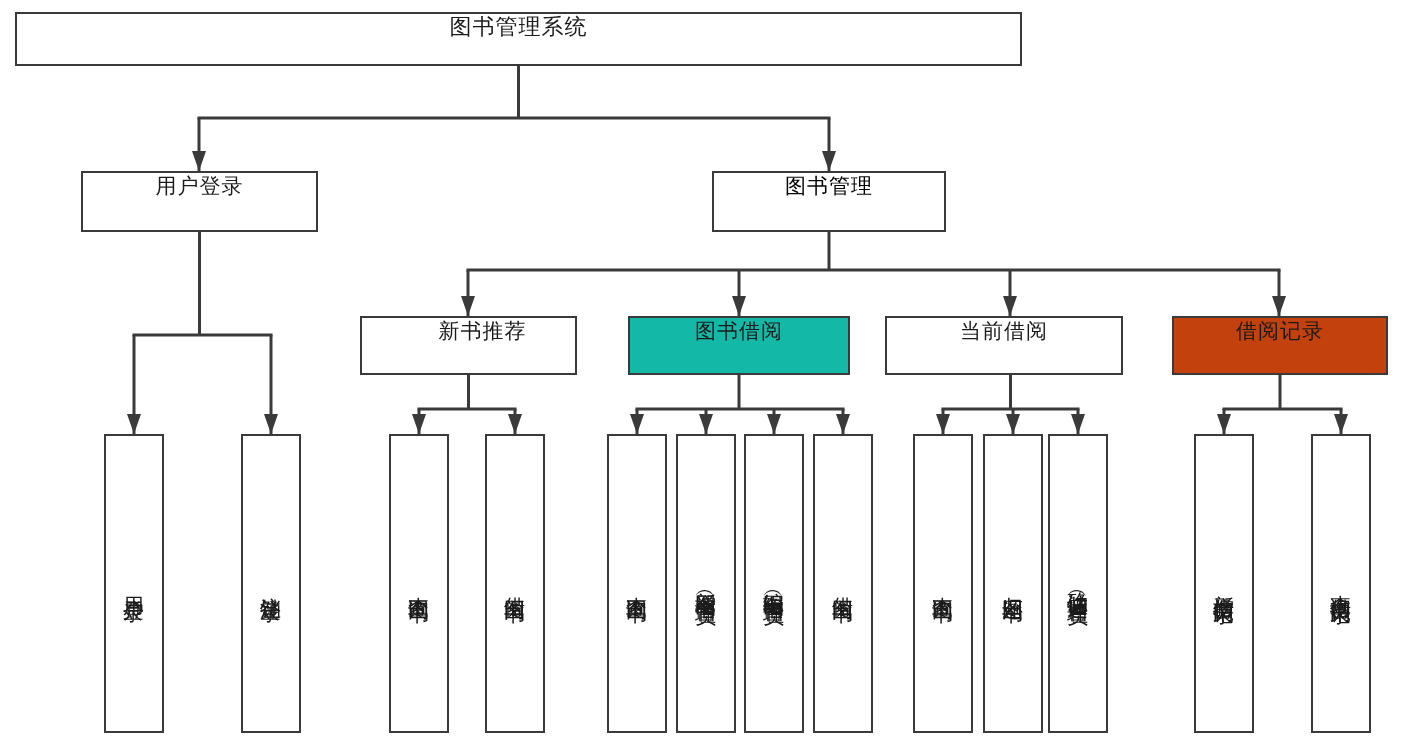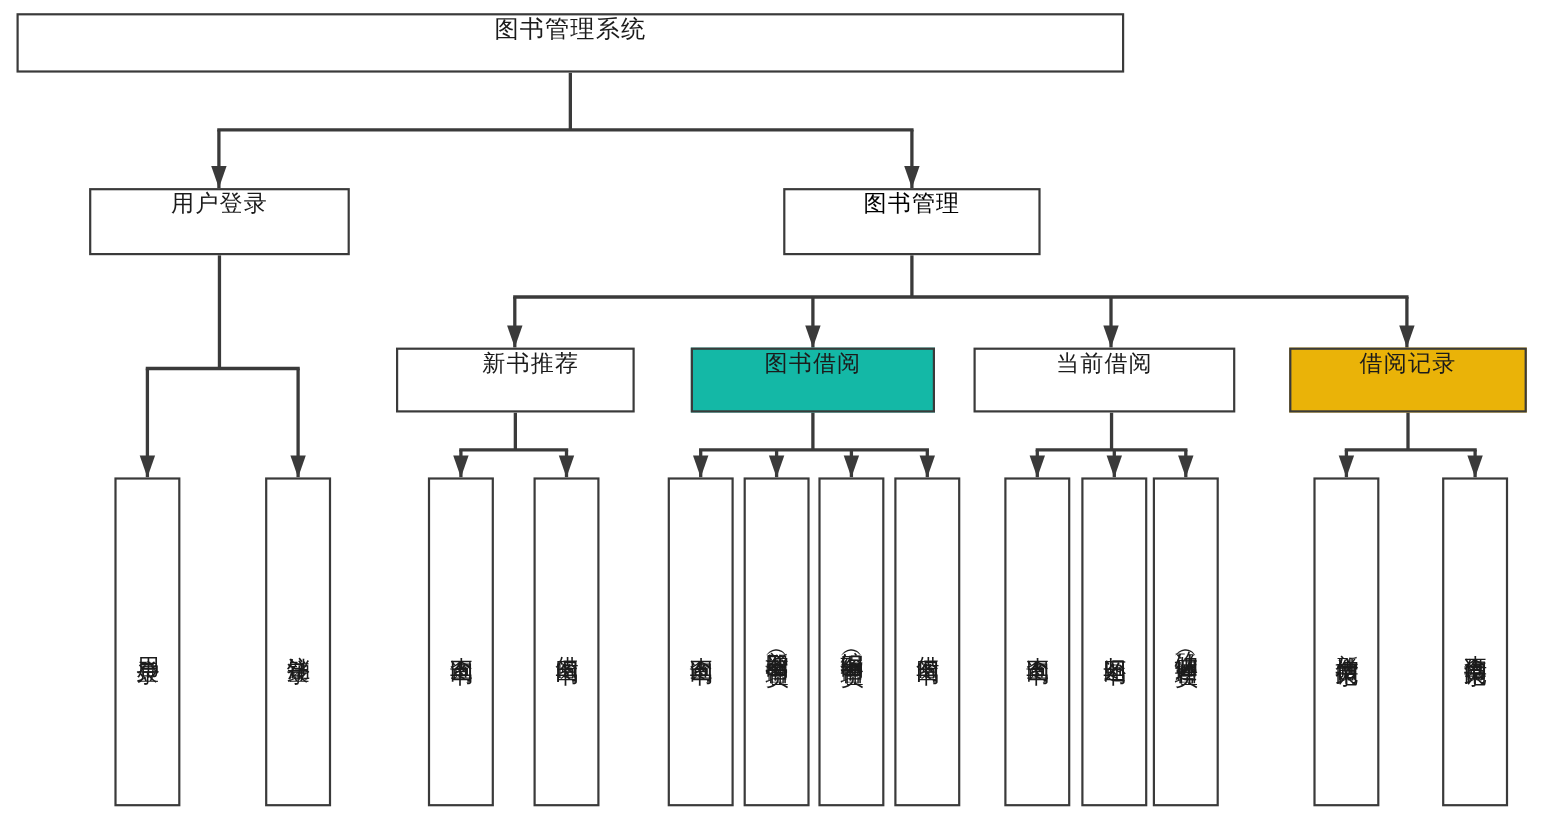--- a/index.html
+++ b/index.html
@@ -131,21 +131,21 @@
       </div>
       <div class="node horizontal" style="left: 360px; top: 316px; width: 217px; height: 59px; border-color: rgb(58, 58, 58); background: rgb(255, 255, 255); color: rgb(27, 27, 27); padding-left: 28px;">
         <span>新书推荐</span>
       </div>
       <div class="node horizontal" style="left: 628px; top: 316px; width: 222px; height: 59px; border-color: rgb(58, 58, 58); background: #14b8a6; color: rgb(27, 27, 27);">
         <span>图书借阅</span>
       </div>
       <div class="node horizontal" style="left: 885px; top: 316px; width: 238px; height: 59px; border-color: rgb(58, 58, 58); background: rgb(255, 255, 255); color: rgb(27, 27, 27);">
         <span>当前借阅</span>
       </div>
-      <div class="node horizontal" style="left: 1172px; top: 316px; width: 216px; height: 59px; border-color: rgb(58, 58, 58); background: #eab308; color: rgb(27, 27, 27);">
+      <div class="node horizontal" style="left: 1172px; top: 316px; width: 216px; height: 59px; border-color: rgb(58, 58, 58); background: #c2410c; color: rgb(27, 27, 27);">
         <span>借阅记录</span>
       </div>
       <div class="node vertical" style="left: 104px; top: 434px; width: 60px; height: 299px; border-color: rgb(58, 58, 58); background: rgb(255, 255, 255); color: rgb(27, 27, 27);">
         <span class="vtext">用户登录</span>
       </div>
       <div class="node vertical" style="left: 241px; top: 434px; width: 60px; height: 299px; border-color: rgb(58, 58, 58); background: rgb(255, 255, 255); color: rgb(27, 27, 27);">
         <span class="vtext">注销登录</span>
       </div>
       <div class="node vertical" style="left: 389px; top: 434px; width: 60px; height: 299px; border-color: rgb(58, 58, 58); background: rgb(255, 255, 255); color: rgb(27, 27, 27);">
         <span class="vtext">查询图书</span>

